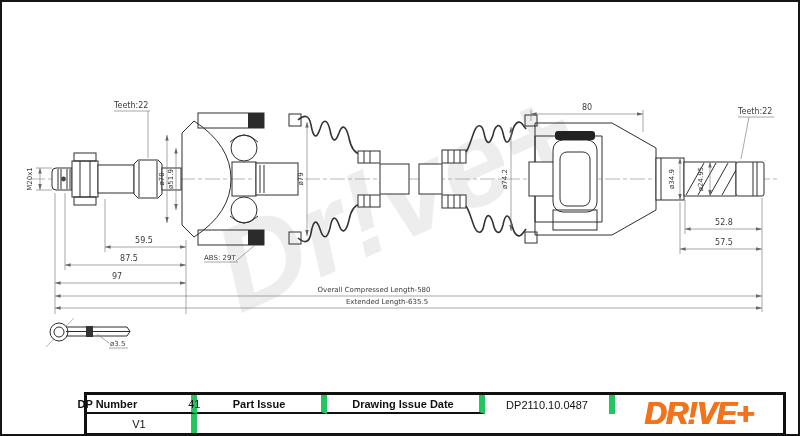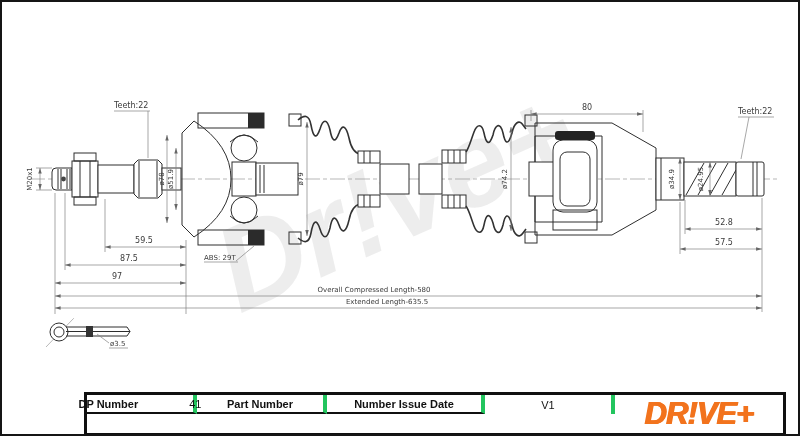--- a/index.html
+++ b/index.html
@@ -16,21 +16,21 @@
   .dtx7{font-family:"DejaVu Sans",sans-serif;font-size:7px;fill:#3b3b3b;}
   .ctr{text-anchor:middle;}
   .wm{font-family:"Liberation Sans",sans-serif;font-weight:bold;font-style:italic;
       font-size:120px;fill:#8a8a8a;opacity:0.15;text-anchor:middle;}
   
   .tblock{position:absolute;left:82px;top:390px;display:grid;
           grid-template-columns:110px 130px 158px 130px 168px;grid-template-rows:19px 19px;
           border:3px solid #101010;background:#fff;}
   .cell{display:flex;align-items:center;justify-content:center;font-size:11px;color:#111;
         white-space:nowrap;}
-  .br{border-right:4px solid #22c55e;gap:39px;}
+  .br{border-right:6px solid #22c55e;gap:39px;}
   .bb{border-bottom:2px solid #101010;}
   .hdr{font-weight:bold;}
   .sfx{font-weight:normal;margin-left:12px;}
   .logo-cell{grid-column:5;grid-row:1 / span 3;display:flex;align-items:center;justify-content:center;}
   .logo-text{font-family:"Liberation Sans",sans-serif;font-weight:bold;font-style:italic;
              font-size:31px;letter-spacing:-1px;color:#F2731D;
              text-shadow:0.6px 0 0 #F2731D,-0.6px 0 0 #F2731D;}
 </style>
 </head>
 <body>
@@ -240,21 +240,22 @@
     <text class="dtx7" x="108" y="344">ø3.5</text>
     <line class="dim" x1="107" y1="346" x2="126" y2="346"></line>
   </g>
 </svg>
 
 <div class="tblock">
   <div class="cell hdr br bb">
     <span>DP Number</span>
     <span class="sfx">41</span>
   </div>
-  <div class="cell hdr br bb">Part Number</div>
-  <div class="cell hdr br bb">Number Issue Date</div>
+  <div class="cell hdr br bb">Part Issue</div>
+  <div class="cell hdr br bb">Drawing Issue Date</div>
   <div class="cell logo-cell">
     <span class="logo-text">DR!VE+</span>
   </div>
+  <div class="cell br">DP2110.10.0487</div>
   <div class="cell br">V1</div>
 </div>
 
 </div>
 
 </body></html>

